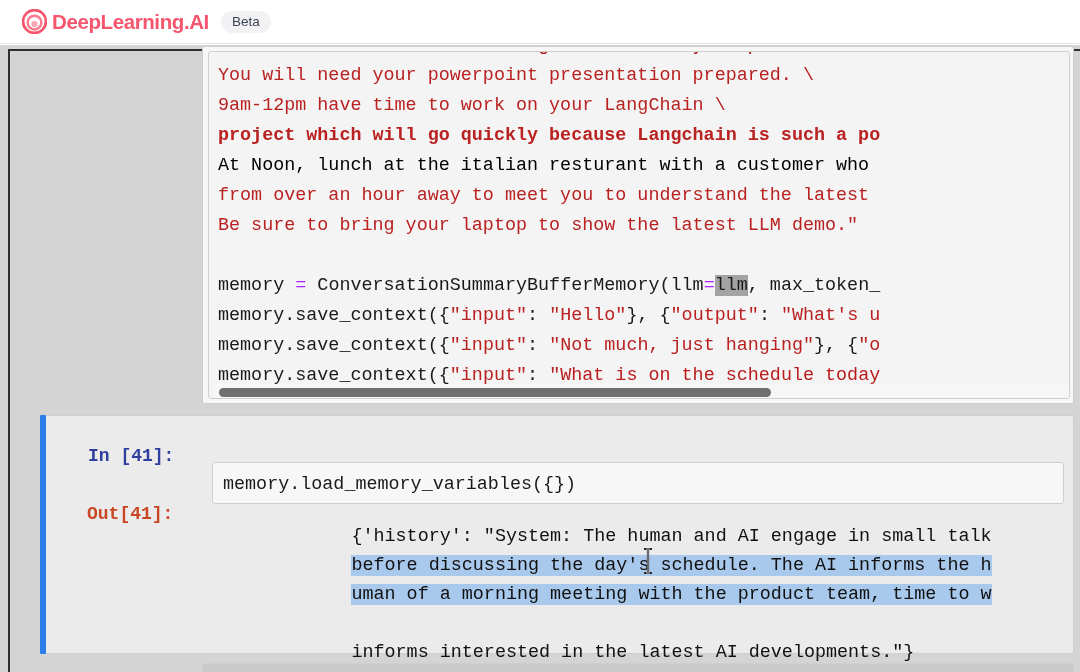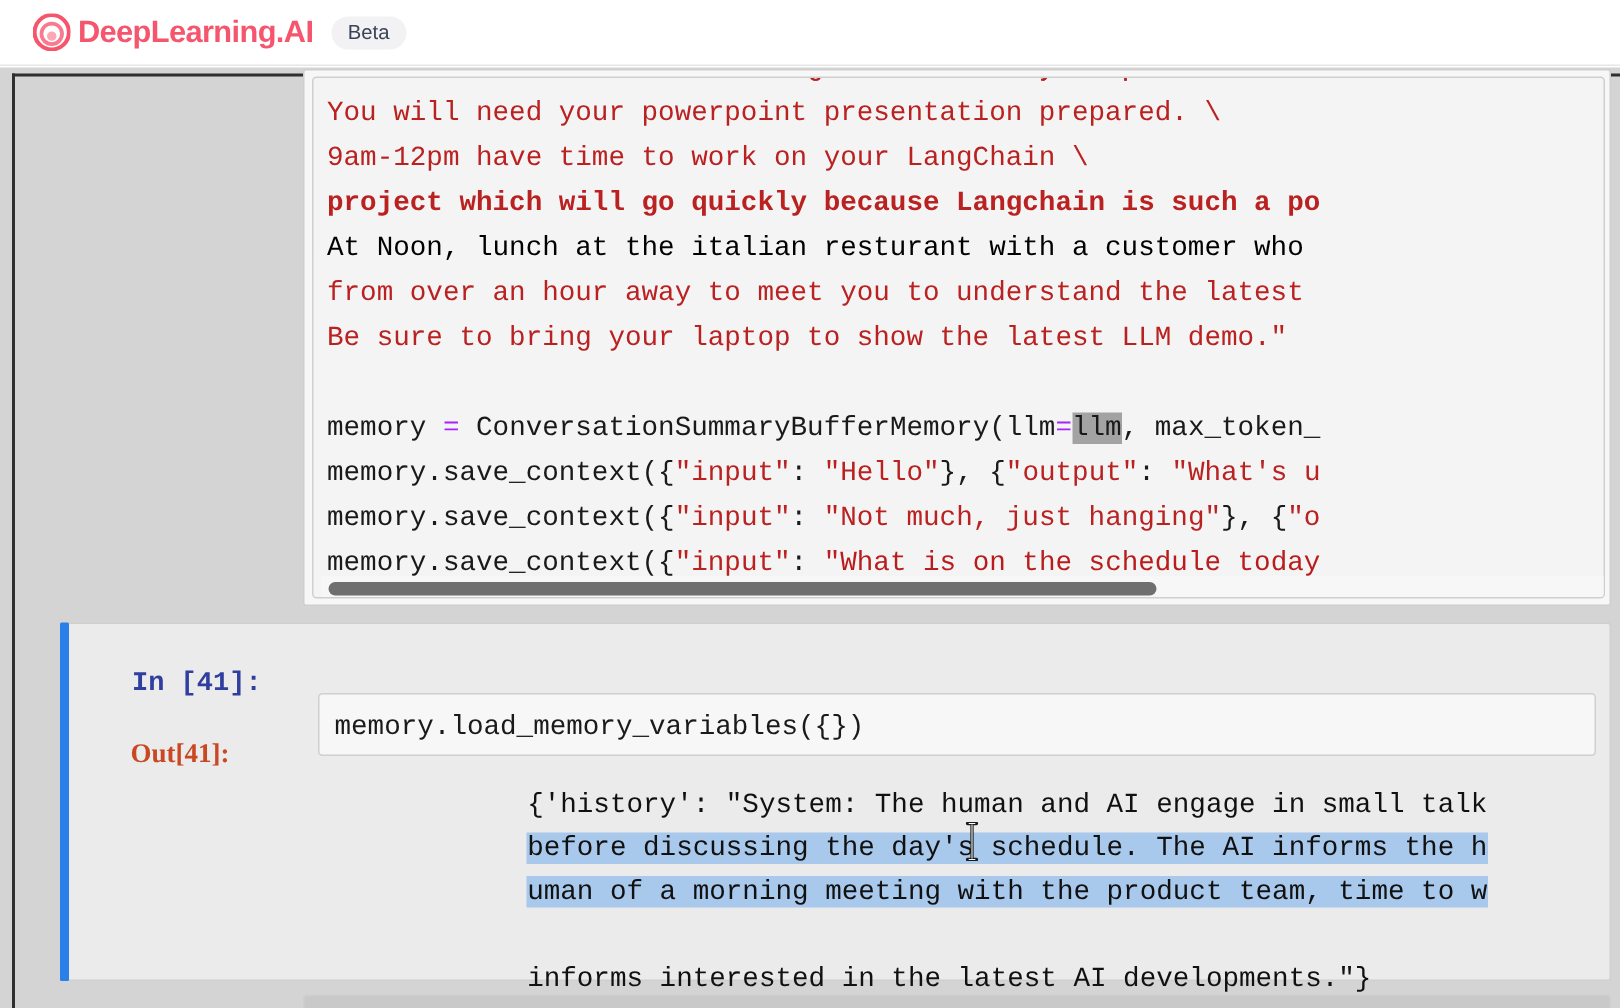--- a/index.html
+++ b/index.html
@@ -196,21 +196,21 @@
       <div class="cell selected" style="left:30px; top:364px; width:1034px; height:239px;">
 
         <div class="cell-bar"></div>
 
         <div class="prompt in" style="left:47px; top:30px;">In [41]:</div>
 
         <div class="inputbox" style="left:171px; top:18px; width:852px; height:42px; background:#f7f7f7;margin-top:28px;">
           <div class="code" style="position:absolute; left:10px; top:7px;">memory.load_memory_variables({})</div>
         </div>
 
-        <div class="prompt out" style="left:46px; top:76px;font-family:Liberation Serif, serif;">Out[41]:</div>
+        <div class="prompt out" style="left:46px; top:88px;">Out[41]:</div>
 
         <div class="outbox" style="left:178px; top:76px; width:860px; height:156px;">
 
           <div style="position:absolute; left:0px; top:0px;">
             <span class="nosel">{'history': "System: The human and AI engage in small talk</span>
           </div>
           <div style="position:absolute; left:0px; top:29px;">
             <span class="sel">before discussing the day's schedule. The AI informs the h</span>
           </div>
           <div style="position:absolute; left:0px; top:58px;">

